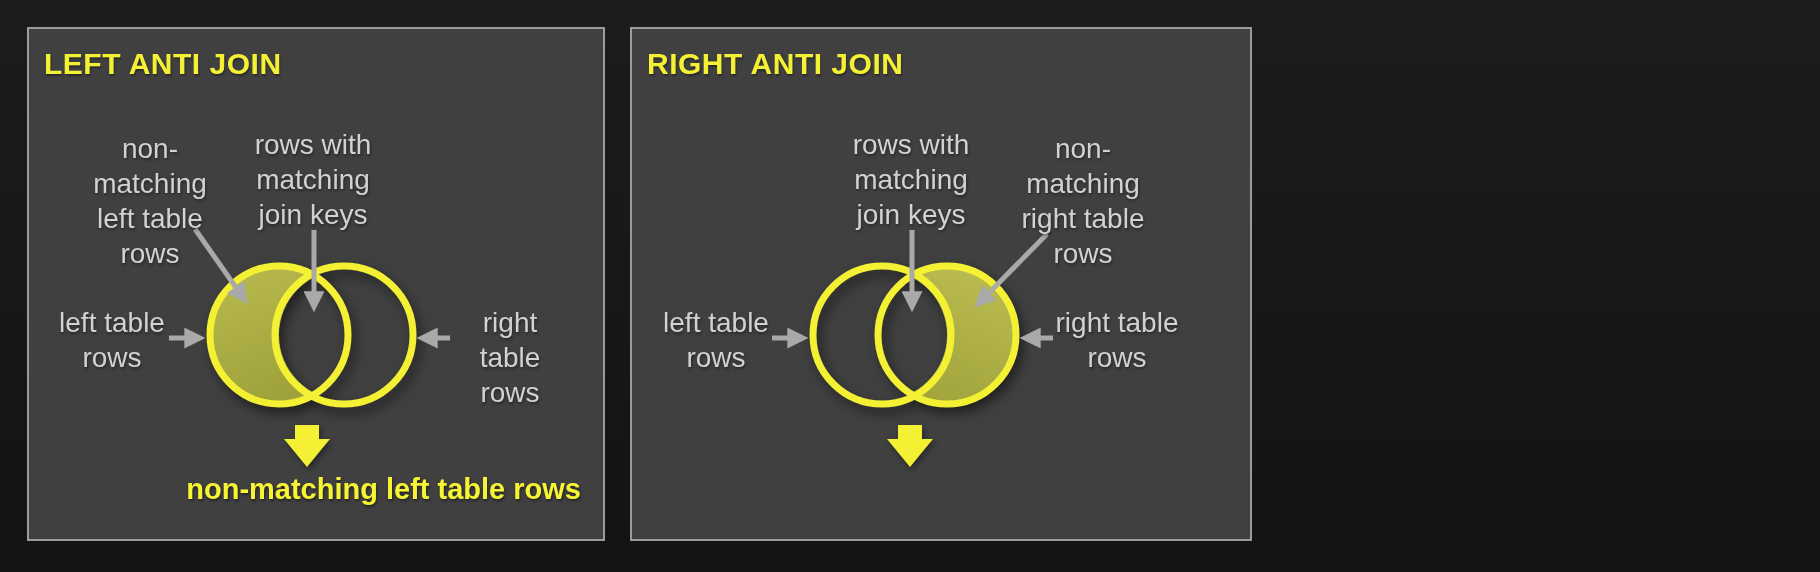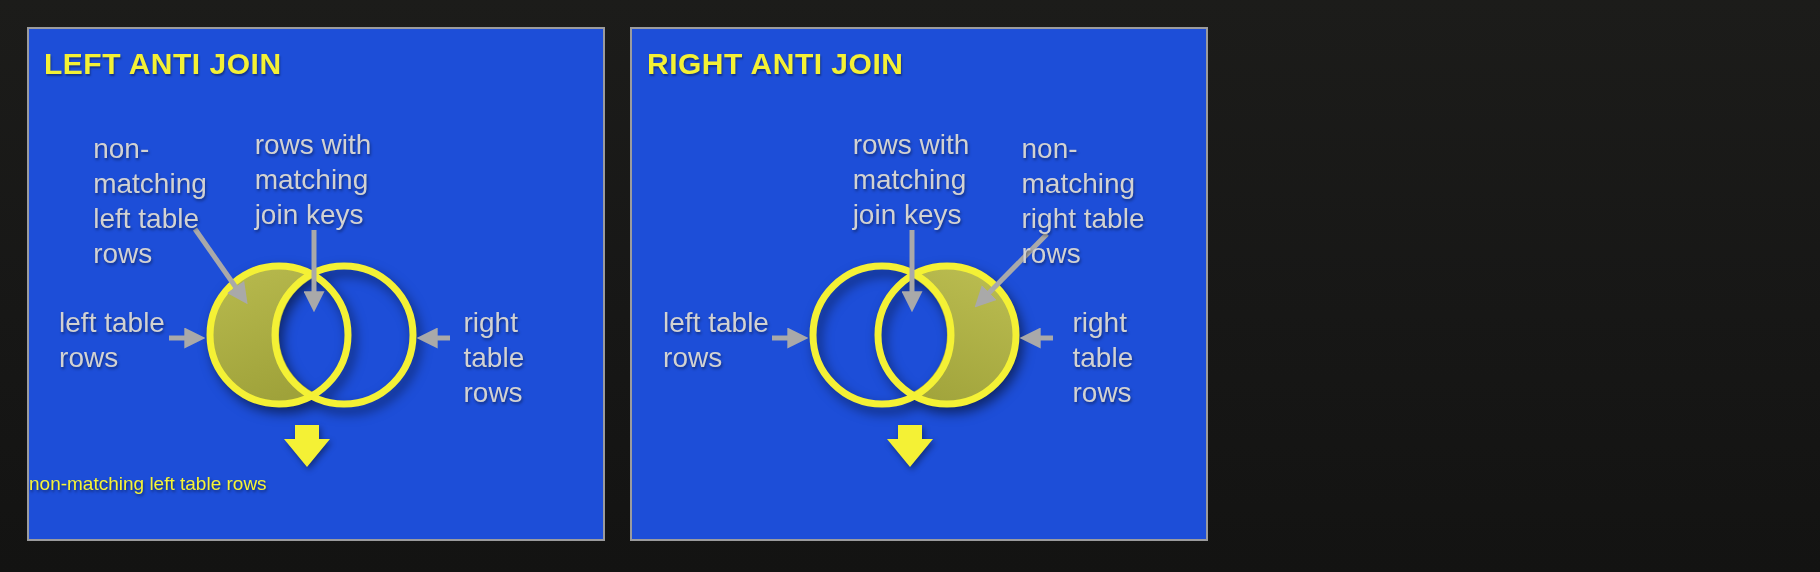--- a/index.html
+++ b/index.html
@@ -5,45 +5,45 @@
   html,body{margin:0;padding:0;}
   body{
     width:1820px;height:572px;
     background:#181817;
     background:linear-gradient(180deg,#1c1c1a 0%,#171716 55%,#131312 100%);
     font-family:"Liberation Sans",sans-serif;
     position:relative;overflow:hidden;
   }
   .panel{
     position:absolute;top:27px;width:574px;height:510px;
-    background:#1d4ed8;border:2px solid #9b9b9d;
+    background:#404040;border:2px solid #9b9b9d;
     box-sizing:content-box;
   }
   #panel-left{left:27px;}
-  #panel-right{left:630px;}
+  #panel-right{left:630px;padding-left:44px;}
   .panel-title{
     position:absolute;left:15px;top:18px;
     font-size:30px;font-weight:bold;color:#f4f135;
     letter-spacing:.5px;white-space:nowrap;
     text-shadow:1px 2px 2px rgba(0,0,0,.35);
   }
   .lbl{
     position:absolute;transform:translateX(-50%);
     color:#d2d2d2;font-size:28px;line-height:35px;
-    text-align:left;white-space:pre-line;
+    text-align:center;white-space:pre-line;
     text-shadow:1px 2px 3px rgba(0,0,0,.4);
   }
   .venn{position:absolute;left:0;top:0;}
   .ring{fill:none;stroke:#f4f135;stroke-width:7;}
   .venn-group{filter:drop-shadow(4px 6px 6px rgba(0,0,0,.5));}
   .pointer-line{stroke:#a9a9a9;stroke-width:5;}
   .down-arrow{fill:#f4f135;}
   .result-label{
     position:absolute;top:444px;left:0;width:552px;
-    text-align:left;font-size:19px;font-weight:normal;
+    text-align:right;font-size:29px;font-weight:bold;
     color:#f7f434;white-space:nowrap;
     text-shadow:1px 2px 3px rgba(0,0,0,.45);
   }
 </style>
 </head>
 <body>
 
 <div class="panel" id="panel-left">
   <div class="panel-title">LEFT ANTI JOIN</div>
 

